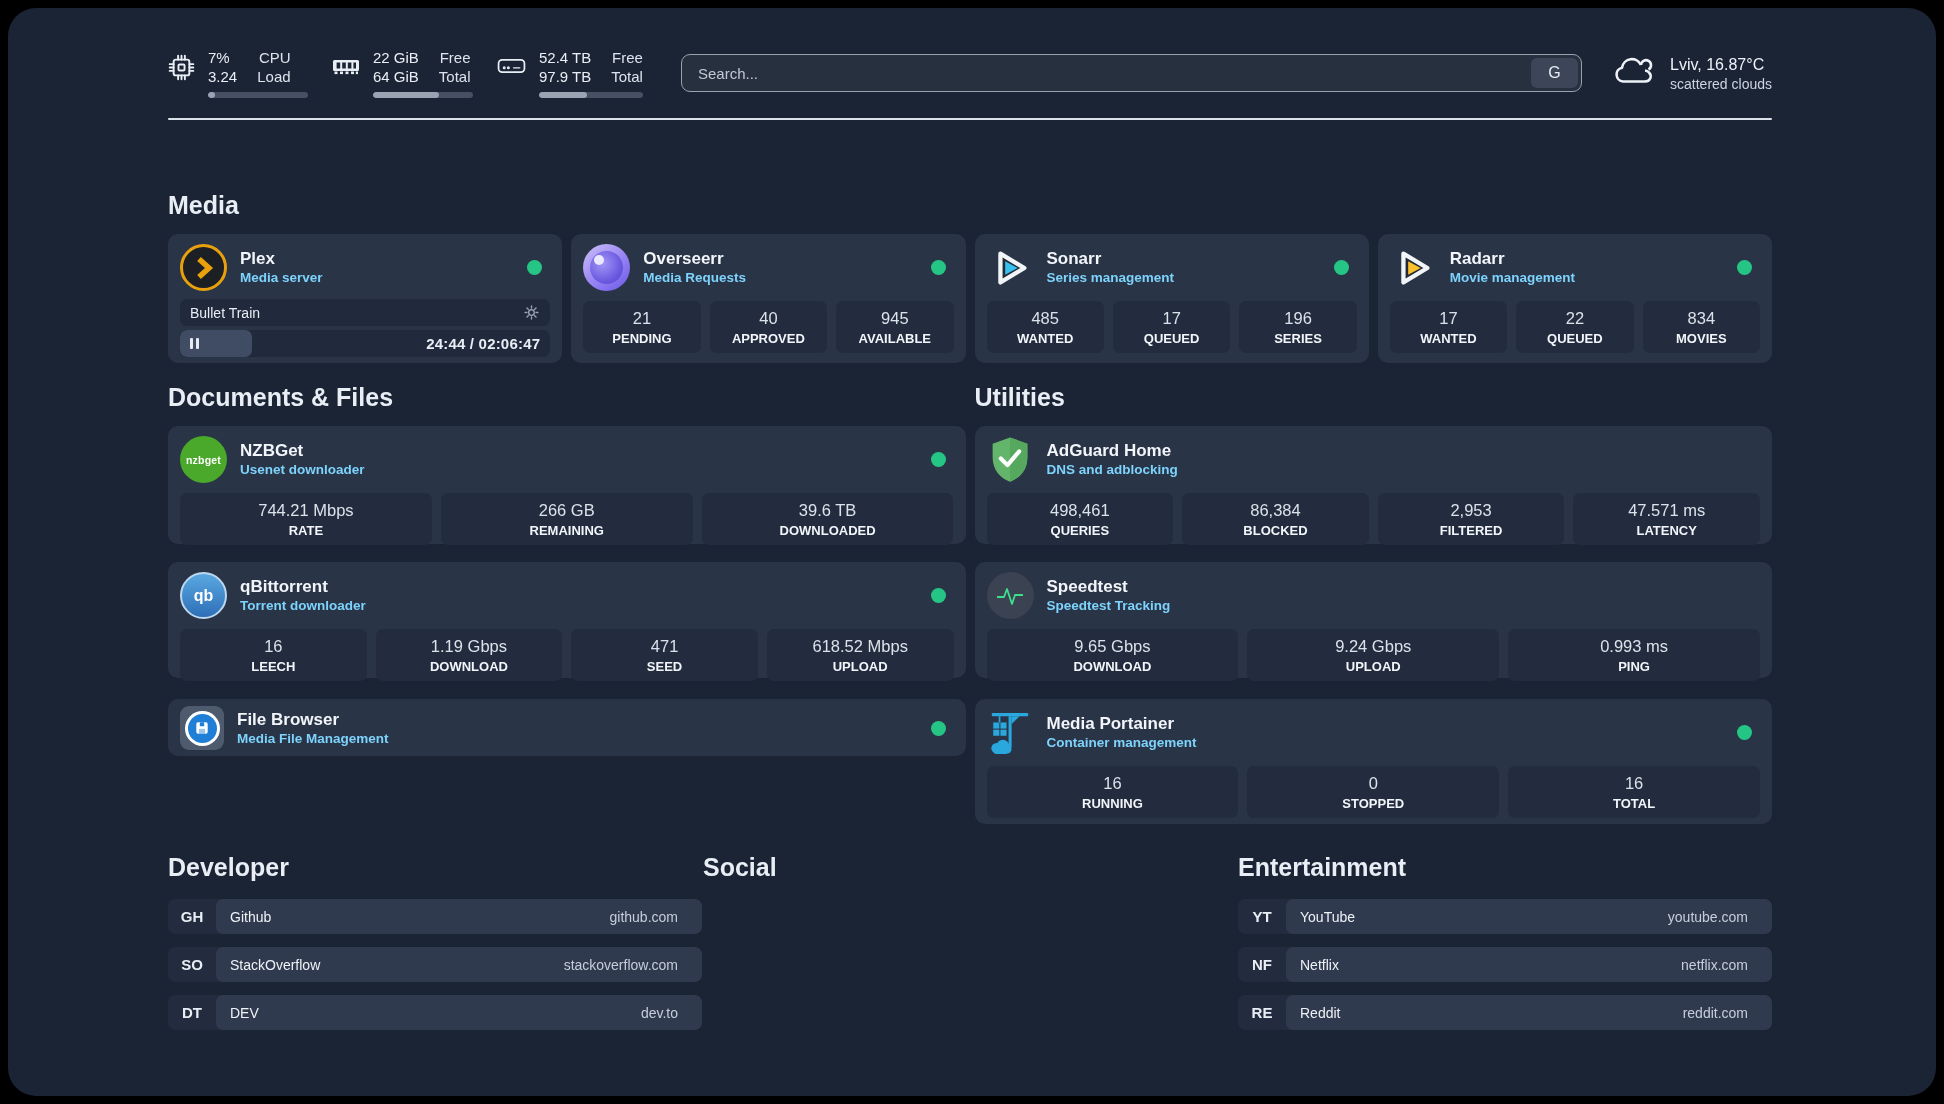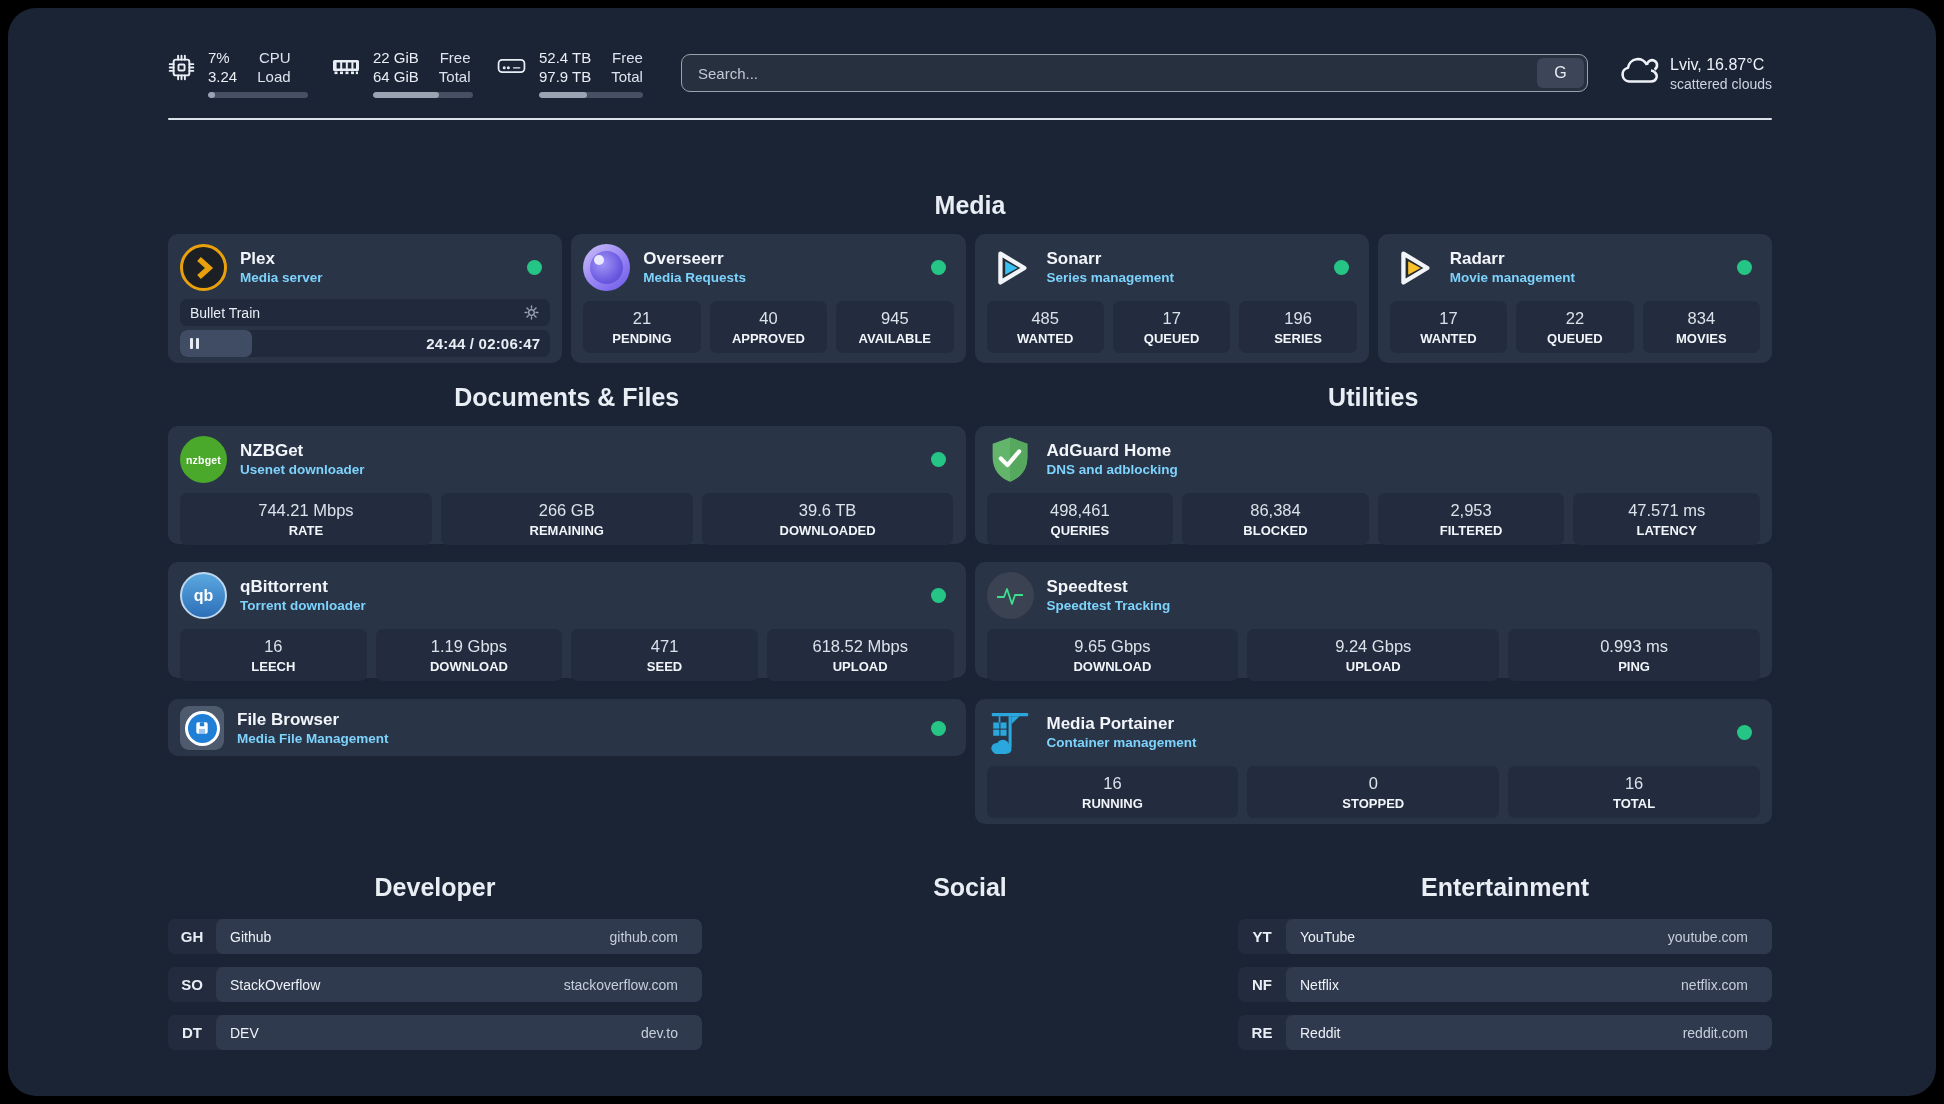--- a/index.html
+++ b/index.html
@@ -16,29 +16,29 @@
   .sysvals { display:flex; flex-direction:column; color:#eaeef4; }
   .syslabs { display:flex; flex-direction:column; align-items:flex-end; color:#dde3ec; }
   .sysbar { margin-top:6px; height:6px; min-width:100px; background:#465062; border-radius:3px; overflow:hidden; }
   .sysbar-fill { height:100%; background:#99a3b1; border-radius:3px; }
 
   .searchwrap { flex:1; margin:0 28px 0 14px; position:relative; height:38px; }
   .search-input { width:100%; height:100%; background:#27303f; border:1.5px solid #98a1ae; border-radius:9px; color:#e9eef5; font-size:15px; padding:0 62px 0 16px; outline:none; font-family:"Liberation Sans", sans-serif; }
   .search-input::placeholder { color:#c2c9d4; }
   .search-btn { position:absolute; right:4px; top:4px; bottom:4px; width:47px; background:#3d4659; border-radius:6px; display:flex; align-items:center; justify-content:center; color:#e9eef5; font-size:16px; cursor:pointer; }
 
-  .weather { display:flex; align-items:center; gap:8px; }
+  .weather { display:flex; align-items:center; gap:14px; }
   .weather-texts { display:flex; flex-direction:column; }
   .weather-main { font-size:16px; color:#eef2f8; line-height:21px; }
   .weather-cond { font-size:14px; color:#ccd4df; line-height:18px; }
 
   .divider { margin-top:16px; height:2px; background:#dbe2ea; border-radius:1px; }
 
   
-  .section-title { font-size:25px; font-weight:600; color:#e9eef5; line-height:30px;text-align:center; }
+  .section-title { font-size:25px; font-weight:600; color:#e9eef5; line-height:30px; }
   .media-title { margin-top:70px; }
   .media-row { display:flex; gap:9px; margin-top:14px; }
   .media-row .card { flex:1; height:129px; }
 
   .card { background:#2a3447; border-radius:10px; padding:10px 12px; cursor:pointer; }
   .card-header { display:flex; align-items:center; gap:13px; }
   .app-titles { display:flex; flex-direction:column; }
   .app-name { font-size:17px; font-weight:600; color:#f2f5f9; line-height:21px; }
   .app-sub { font-size:13.5px; color:#7dd3fc; line-height:18px;font-weight:bold; }
   .status-dot { width:15px; height:15px; border-radius:50%; background:#25c685; margin-left:auto; margin-right:8px; }
@@ -78,21 +78,21 @@
   .player-row1 { margin-top:8px; background:#212a3c; border-radius:7px; height:27px; display:flex; align-items:center; padding:0 10px; }
   .player-track { font-size:14px; color:#e8edf4; }
   .player-gear { margin-left:auto; display:flex; align-items:center; cursor:pointer; }
   .player-row2 { margin-top:4px; background:#212a3c; border-radius:7px; height:27px; position:relative; overflow:hidden; }
   .player-fill { position:absolute; left:0; top:0; bottom:0; background:#404c63; border-radius:7px; }
   .pause { position:absolute; left:10px; top:8px; display:flex; gap:3px; cursor:pointer; }
   .pause span { width:3px; height:11px; background:#e6ebf2; border-radius:1px; }
   .player-time { position:absolute; right:10px; top:0; height:100%; display:flex; align-items:center; font-size:15px; font-weight:600; color:#e9eef5; letter-spacing:.2px; }
 
   
-  .bottom { display:flex; gap:1px; margin-top:48px; padding-bottom:30px; }
+  .bottom { display:flex; gap:1px; margin-top:28px; padding-bottom:30px; }
   .bm-col { flex:1; }
   .bm-rows { margin-top:17px; }
   .link-row { display:flex; height:35px; background:#232c3e; border-radius:7px; margin-bottom:13px; overflow:hidden; cursor:pointer; }
   .link-tag { width:48px; display:flex; align-items:center; justify-content:center; font-size:15px; font-weight:600; color:#e9eef5; }
   .link-main { flex:1; background:#303a4e; border-radius:7px; display:flex; align-items:center; }
   .link-name { flex:1; padding-left:14px; font-size:14px; color:#eef2f7; }
   .link-url { padding-right:24px; font-size:14px; color:#c6cedb; }
 
   svg { display:block; }
 </style>

